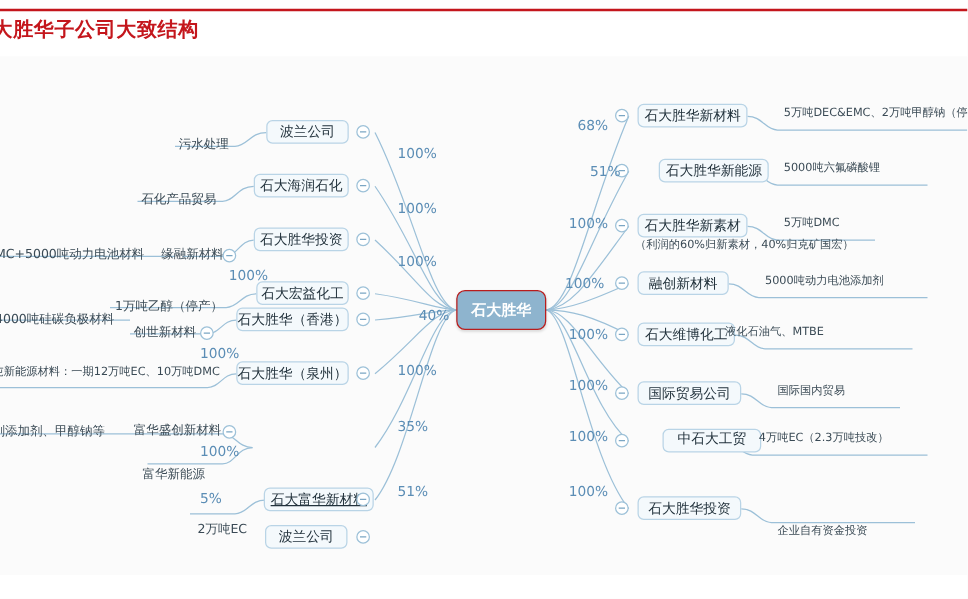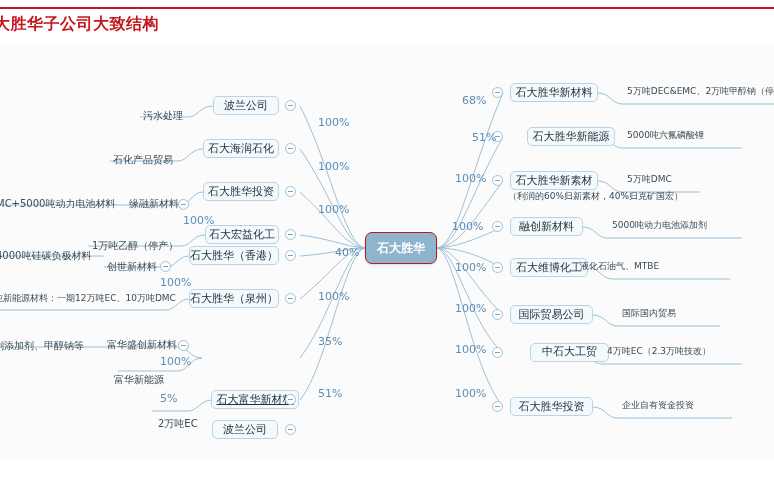--- a/index.html
+++ b/index.html
@@ -195,18 +195,18 @@
   <div class="txt small" style="left:622px;top:264px;">国际国内贸易</div>
   <div class="pct" style="left:455px;top:258px;">100%</div>
 
   <div class="toggle" style="left:492px;top:302px;"></div>
   <div class="node" style="left:530px;top:298px;width:79px;font-family:Liberation Mono, monospace;">中石大工贸</div>
   <div class="txt small" style="left:607px;top:302px;">4万吨EC（2.3万吨技改）</div>
   <div class="pct" style="left:455px;top:299px;">100%</div>
 
   <div class="toggle" style="left:492px;top:356px;"></div>
   <div class="node" style="left:510px;top:352px;width:83px;">石大胜华投资</div>
-  <div class="txt small" style="left:622px;top:356px;">企业自有资金投资</div>
+  <div class="txt small" style="left:622px;top:376px;">企业自有资金投资</div>
   <div class="pct" style="left:455px;top:343px;">100%</div>
 
 </div>
 
 <div class="footer"></div>
 
 </body></html>

